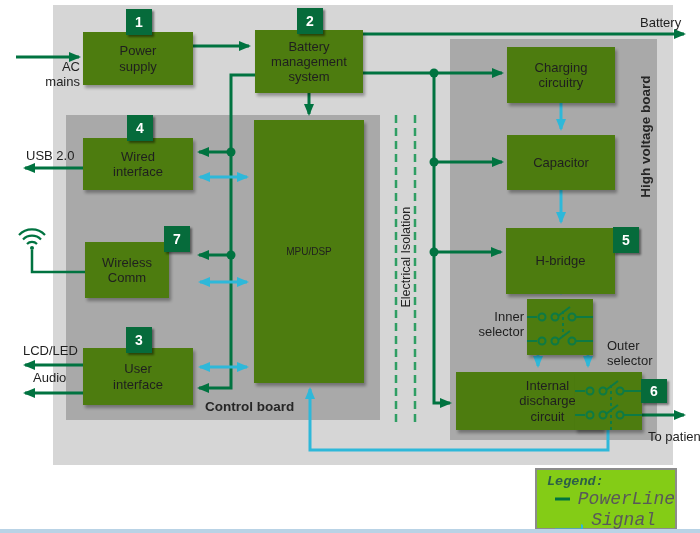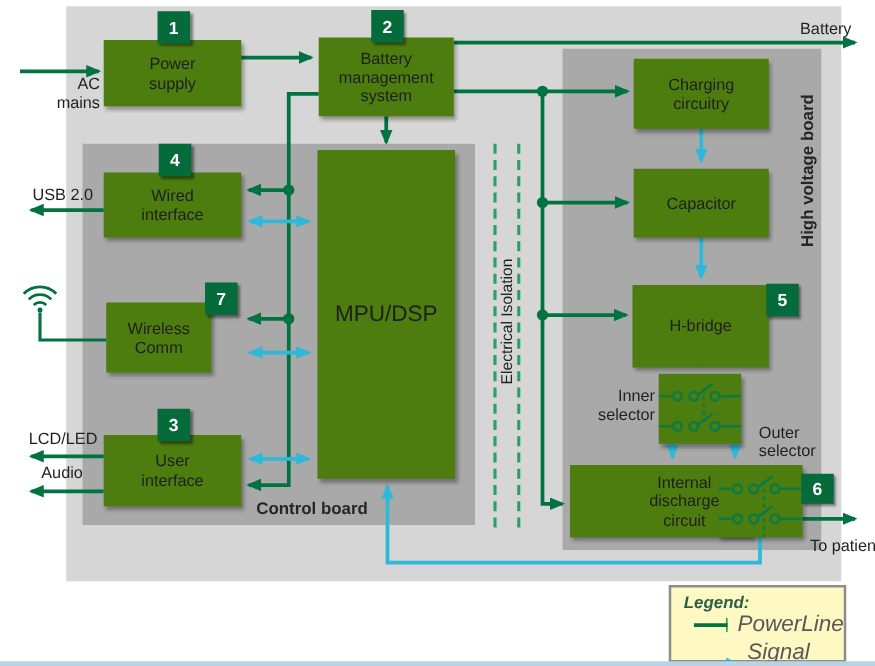--- a/index.html
+++ b/index.html
@@ -13,22 +13,22 @@
         text-align:center;font-size:13px;line-height:1.18;white-space:pre-line;
         box-shadow:2px 3px 3px rgba(0,0,0,0.32);z-index:3;}
   .badge{position:absolute;width:26px;height:26px;background:#066b3b;color:#ffffff;
          font-weight:bold;font-size:14px;display:flex;align-items:center;justify-content:center;
          box-shadow:2px 2px 2px rgba(0,0,0,0.45);z-index:4;}
   .io-label{position:absolute;font-size:13px;line-height:1.15;white-space:pre-line;z-index:3;}
   .rot{transform:rotate(-90deg);transform-origin:center center;text-align:center;}
   .board-label{position:absolute;font-weight:bold;font-size:13.5px;color:#262626;z-index:2;}
   svg.overlay{position:absolute;left:0;top:0;z-index:2;}
   .sel-svg{width:100%;height:100%;}
-  .legend{position:absolute;left:535px;top:468px;width:138px;height:58px;background:#fef9c3;
-          border:2px solid #8c8c8c;z-index:3;font-style:italic;}
+  .legend{position:absolute;left:535px;top:468px;width:138px;height:58px;background:#84cc16;
+          border:2px solid #8c8c8c;z-index:3;font-style:italic;font-family:Liberation Mono, monospace;}
   .legend-title{font-weight:bold;color:#2d5f48;font-size:13.5px;margin:4px 0 0 10px;}
   .legend-row{display:flex;align-items:center;margin:0 0 1px 18px;}
   .legend-row .lab{color:#595959;font-size:18px;margin-left:8px;}
   .bottom-strip{position:absolute;left:0;top:529px;width:700px;height:4px;background:#b9d3e6;z-index:5;}
 </style>
 </head>
 <body>
 
 <div id="stage">
 
@@ -108,21 +108,21 @@
 supply</div>
   <div class="node" style="left:255px;top:30px;width:108px;height:63px;">Battery
 management
 system</div>
   <div class="node" style="left:83px;top:138px;width:110px;height:52px;">Wired
 interface</div>
   <div class="node" style="left:85px;top:242px;width:84px;height:56px;">Wireless
 Comm</div>
   <div class="node" style="left:83px;top:348px;width:110px;height:57px;">User
 interface</div>
-  <div class="node" style="left:254px;top:120px;width:110px;height:263px;font-size:18px;">MPU/DSP</div>
+  <div class="node" style="left:254px;top:120px;width:110px;height:263px;font-size:10px;">MPU/DSP</div>
   <div class="node" style="left:507px;top:47px;width:108px;height:56px;">Charging
 circuitry</div>
   <div class="node" style="left:507px;top:135px;width:108px;height:55px;">Capacitor</div>
   <div class="node" style="left:506px;top:228px;width:109px;height:66px;">H-bridge</div>
   <div class="node" style="left:456px;top:372px;width:111px;height:58px;padding-left:36px;">Internal
 discharge
 circuit</div>
 
   <div class="node" style="left:527px;top:299px;width:66px;height:56px;">
     <svg class="sel-svg" viewBox="0 0 66 56">

